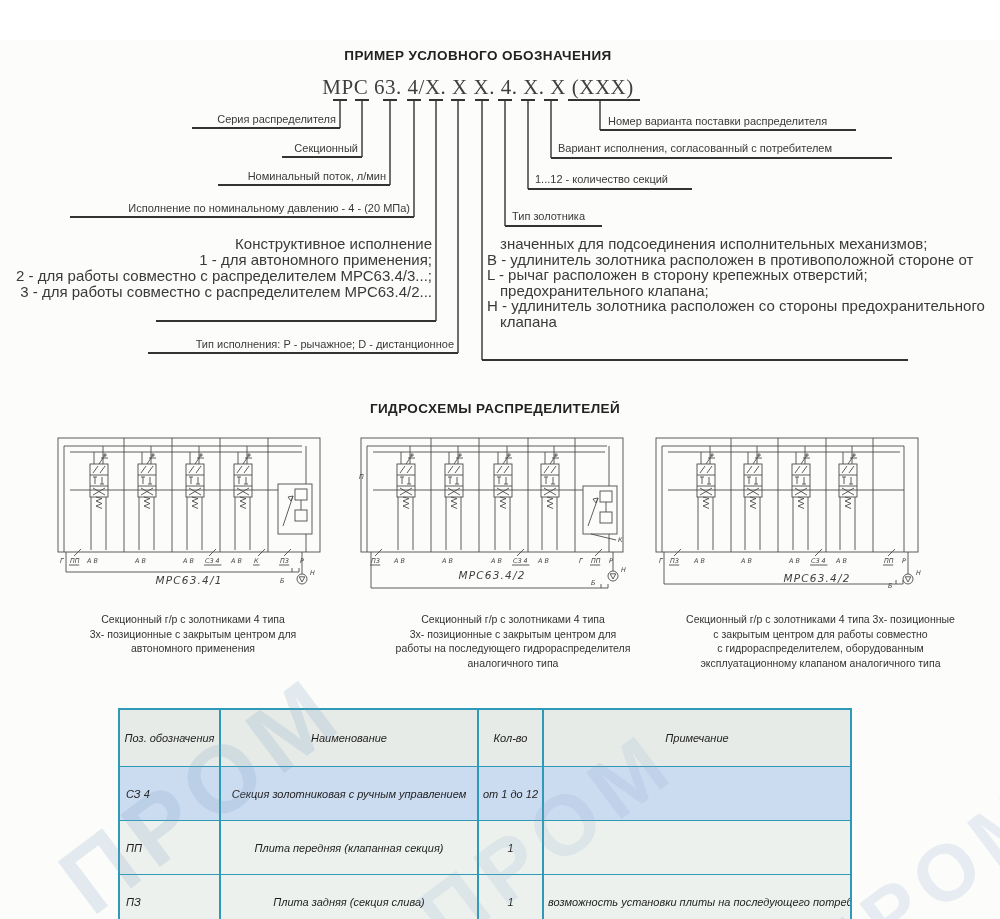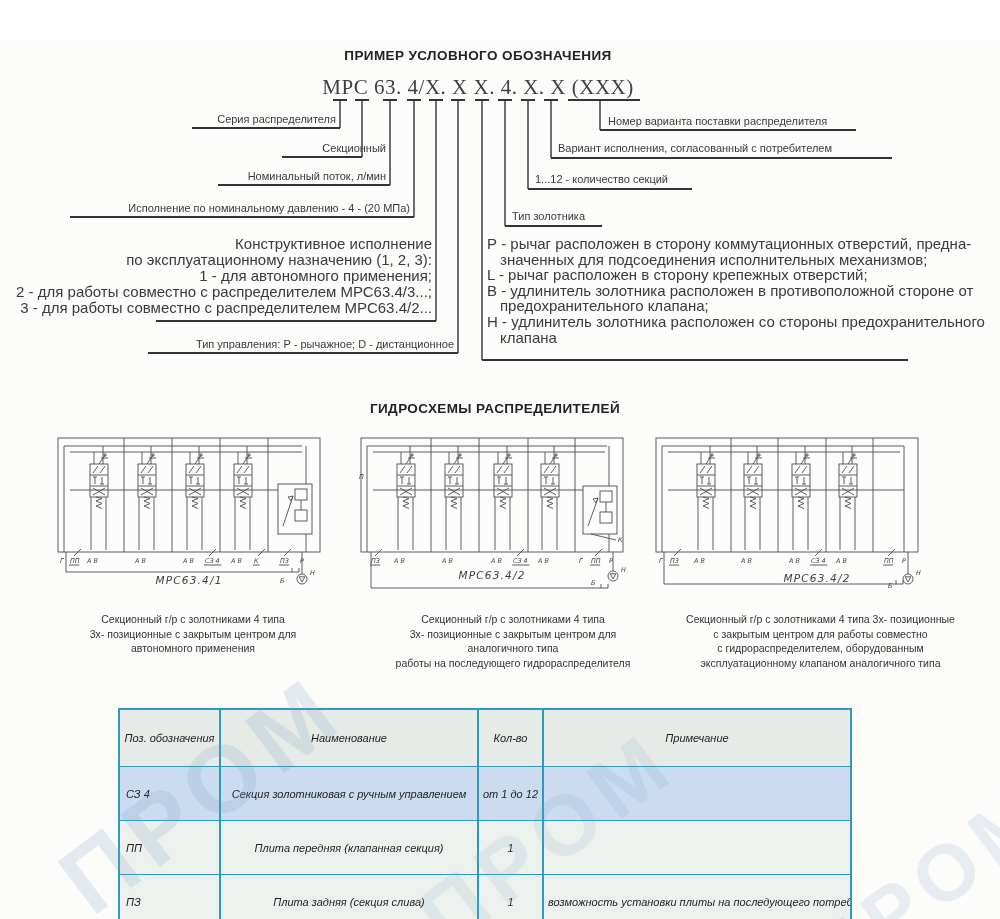--- a/index.html
+++ b/index.html
@@ -51,44 +51,42 @@
     <text class="desig" x="478" y="54" text-anchor="middle">МРС 63. 4/Х. Х Х. 4. Х. Х (ХХХ)</text>
 
     <path class="thick" d="M333 60 h14 M355 60 h14 M383 60 h14 M407 60 h14 M429 60 h14 M451 60 h14 M475 60 h14 M498 60 h14 M521 60 h14 M544 60 h14 M568 60 h72"></path>
 
     <path class="thin" d="M340 60 V88 M362 60 V117 M390 60 V145 M414 60 V177 M436 60 V281 M458 60 V313 M482 60 V320 M505 60 V186 M528 60 V149 M551 60 V118 M600 60 V90"></path>
 
     <path class="thick" d="M192 88 H340 M282 117 H362 M218 145 H390 M70 177 H414 M156 281 H436 M148 313 H458 M482 320 H908 M505 186 H602 M528 149 H692 M551 118 H892 M600 90 H856"></path>
   </svg>
 
   <div class="lbl ra" style="right:664px;top:72px;">Серия распределителя</div>
-  <div class="lbl ra" style="right:614px;top:101px;">Секционный</div>
+  <div class="lbl ra" style="right:642px;top:101px;">Секционный</div>
   <div class="lbl ra" style="right:614px;top:129px;">Номинальный поток, л/мин</div>
   <div class="lbl ra" style="right:590px;top:161px;">Исполнение по номинальному давлению - 4 - (20 МПа)</div>
 
   <div class="blk ra" style="right:568px;top:196px;">
     <div>Конструктивное исполнение</div>
-    <div>по эксплуатационному назначению (1, 2, 3):</div>
     <div>1 - для автономного применения;</div>
     <div>2 - для работы совместно с распределителем МРС63.4/3...;</div>
     <div>3 - для работы совместно с распределителем МРС63.4/2...</div>
   </div>
 
-  <div class="lbl ra" style="right:546px;top:297px;">Тип управления: Р - рычажное; D - дистанционное</div>
+  <div class="lbl ra" style="right:546px;top:297px;">Тип исполнения: Р - рычажное; D - дистанционное</div>
 
   <div class="lbl" style="left:608px;top:74px;">Номер варианта поставки распределителя</div>
   <div class="lbl" style="left:558px;top:101px;">Вариант исполнения, согласованный с потребителем</div>
   <div class="lbl" style="left:535px;top:132px;">1...12 - количество секций</div>
   <div class="lbl" style="left:512px;top:169px;">Тип золотника</div>
 
   <div class="blk la" style="left:487px;top:196px;">
-    <div>Р - рычаг расположен в сторону коммутационных отверстий, предна-</div>
     <div class="ind">значенных для подсоединения исполнительных механизмов;</div>
+    <div>В - удлинитель золотника расположен в противоположной стороне от</div>
     <div>L - рычаг расположен в сторону крепежных отверстий;</div>
-    <div>В - удлинитель золотника расположен в противоположной стороне от</div>
     <div class="ind">предохранительного клапана;</div>
     <div>Н - удлинитель золотника расположен со стороны предохранительного</div>
     <div class="ind">клапана</div>
   </div>
 
   <div class="sec-title" style="left:0;top:361px;width:990px;">ГИДРОСХЕМЫ РАСПРЕДЕЛИТЕЛЕЙ</div>
 
   <svg class="diagram" style="left:54px;top:392px;" width="272" height="172" viewBox="0 0 272 172">
       <rect x="4" y="6" width="262" height="114"></rect>
       <line x1="10" y1="14" x2="248" y2="14"></line>
@@ -444,22 +442,22 @@
     </svg>
 
   <div class="caption" style="left:48px;top:572px;width:290px;">
     <div>Секционный г/р с золотниками 4 типа</div>
     <div>3х- позиционные с закрытым центром для</div>
     <div>автономного применения</div>
   </div>
   <div class="caption" style="left:352px;top:572px;width:322px;">
     <div>Секционный г/р с золотниками 4 типа</div>
     <div>3х- позиционные с закрытым центром для</div>
+    <div>работы на последующего гидрораспределителя</div>
     <div>аналогичного типа</div>
-    <div>работы на последующего гидрораспределителя</div>
   </div>
   <div class="caption" style="left:648px;top:572px;width:345px;">
     <div>Секционный г/р с золотниками 4 типа 3х- позиционные</div>
     <div>с закрытым центром для работы совместно</div>
     <div>с гидрораспределителем, оборудованным</div>
     <div>эксплуатационному клапаном аналогичного типа</div>
   </div>
 
   <table class="parts">
     <colgroup>

